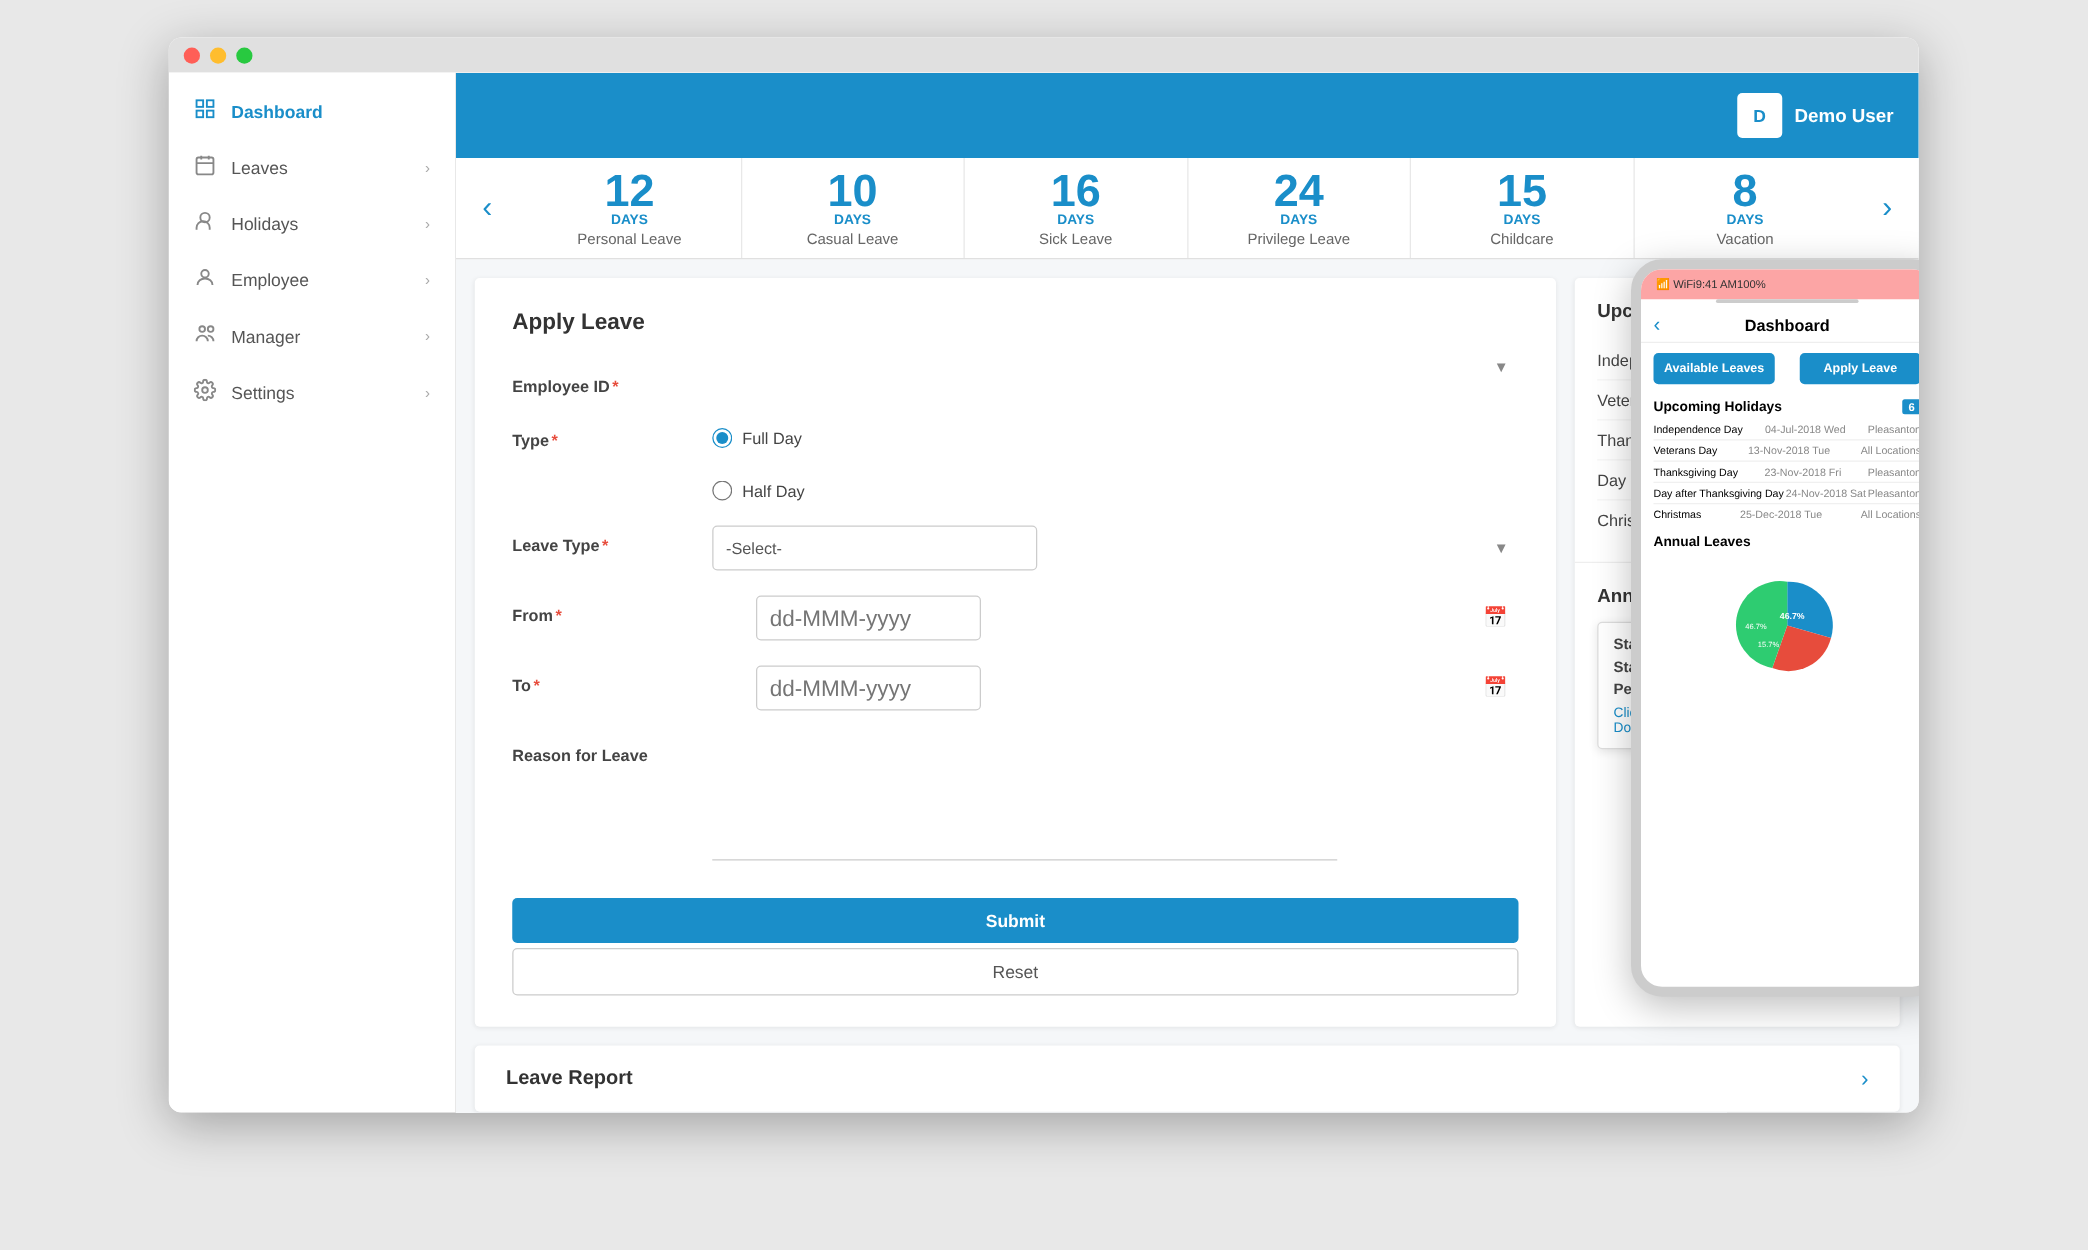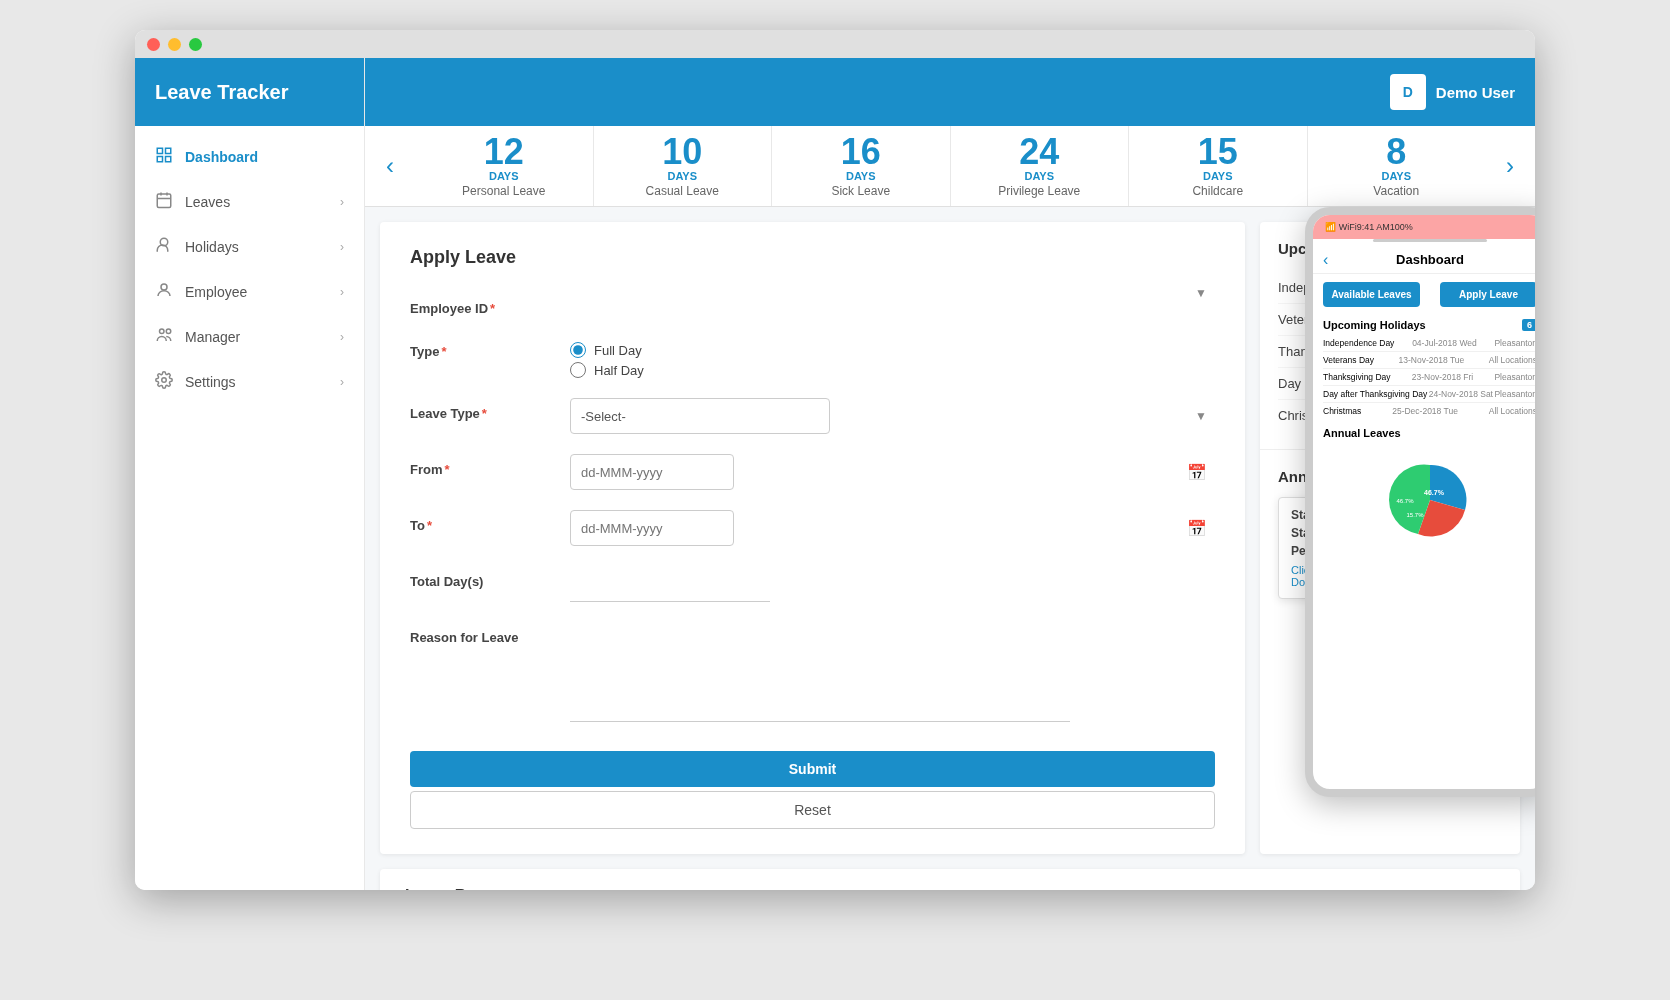--- a/index.html
+++ b/index.html
@@ -49,26 +49,26 @@
 
     .form-row { display: flex; align-items: flex-start; margin-bottom: 20px; }
     .form-label { width: 160px; font-size: 13px; font-weight: 600; color: #444; padding-top: 8px; flex-shrink: 0; }
     .required { color: #e74c3c; margin-left: 2px; }
     .form-control { flex: 1; }
 
     .select-wrapper { position: relative; }
     .form-select { width: 100%; max-width: 260px; height: 36px; border: 1px solid #ccc; border-radius: 4px; padding: 0 30px 0 10px; font-size: 13px; color: #555; appearance: none; background: white; cursor: pointer; }
     .select-arrow { position: absolute; right: 8px; top: 50%; transform: translateY(-50%); color: #888; font-size: 12px; pointer-events: none; }
 
-    .radio-group { display: flex; flex-direction: column; gap: 4px; padding-top: 6px; }
+    .radio-group { display: flex; flex-direction: column; gap: 26px; padding-top: 6px; }
     .radio-item { display: flex; align-items: center; gap: 8px; font-size: 13px; color: #444; cursor: pointer; }
     .radio-input { accent-color: #1a8ec9; width: 16px; height: 16px; }
 
     .date-wrapper { position: relative; display: inline-block; }
-    .date-input { width: 164px; height: 36px; border: 1px solid #ccc; border-radius: 4px; padding: 0 35px 0 10px; font-size: 13px; color: #aaa; }
+    .date-input { width: 180px; height: 36px; border: 1px solid #ccc; border-radius: 4px; padding: 0 35px 0 10px; font-size: 18px; color: #aaa; margin-left: 35px; }
     .cal-icon { position: absolute; right: 8px; top: 50%; transform: translateY(-50%); color: #888; font-size: 16px; pointer-events: none; }
 
     .total-days-input { width: 200px; height: 36px; border-bottom: 1px solid #ccc; outline: none; font-size: 13px; }
 
     .reason-textarea { width: 100%; max-width: 500px; height: 100px; border: none; border-bottom: 1px solid #ccc; resize: none; font-size: 13px; padding: 6px 0; outline: none; color: #444; }
 
     .form-buttons { display: flex; gap: 4px; margin-top: 25px; justify-content: center; flex-direction: column; }
     .btn-submit { background: #1a8ec9; color: white; border: none; border-radius: 4px; padding: 10px 28px; font-size: 14px; font-weight: 600; cursor: pointer; }
     .btn-reset { background: white; color: #555; border: 1px solid #ccc; border-radius: 4px; padding: 10px 24px; font-size: 14px; cursor: pointer; }
 
@@ -101,23 +101,20 @@
 
   <div class="window-titlebar">
     <div class="window-btn red"></div>
     <div class="window-btn yellow"></div>
     <div class="window-btn green"></div>
   </div>
 
   <div class="app">
 
     <div class="sidebar">
-      <div class="sidebar-header">
-        <span>Leave Tracker</span>
-      </div>
       <nav class="sidebar-nav">
 
         <div class="sidebar-item active">
           <div class="sidebar-item-left">
             <span>
               <svg width="18" height="18" viewBox="0 0 24 24" fill="none" stroke="#1a8ec9" stroke-width="2">
                   <rect x="3" y="3" width="7" height="7"></rect>
                   <rect x="14" y="3" width="7" height="7"></rect>
                   <rect x="3" y="14" width="7" height="7"></rect>
                   <rect x="14" y="14" width="7" height="7"></rect>
@@ -307,26 +304,20 @@
           <div class="form-row">
             <div class="form-label">
               <span>To</span><span class="required">*</span>
             </div>
             <div class="form-control date-wrapper">
               <input type="text" class="date-input" placeholder="dd-MMM-yyyy" style="">
               <span class="cal-icon">📅</span>
             </div>
           </div>
 
-          <div class="form-row">
-            <div class="form-label">Total Day(s)</div>
-            <div class="form-control">
-              <input type="text" class="total-days-input" style="border-top: none; border-right: none; border-left: none; border-image: initial; border-bottom: 1px solid rgb(204, 204, 204); outline: none; width: 200px;">
-            </div>
-          </div>
 
           <div class="form-row" style="align-items: flex-start;">
             <div class="form-label" style="padding-top:8px;">Reason for Leave</div>
             <div class="form-control">
               <textarea class="reason-textarea" style=""></textarea>
             </div>
           </div>
 
           <div class="form-buttons">
             <button class="btn-submit">Submit</button>

